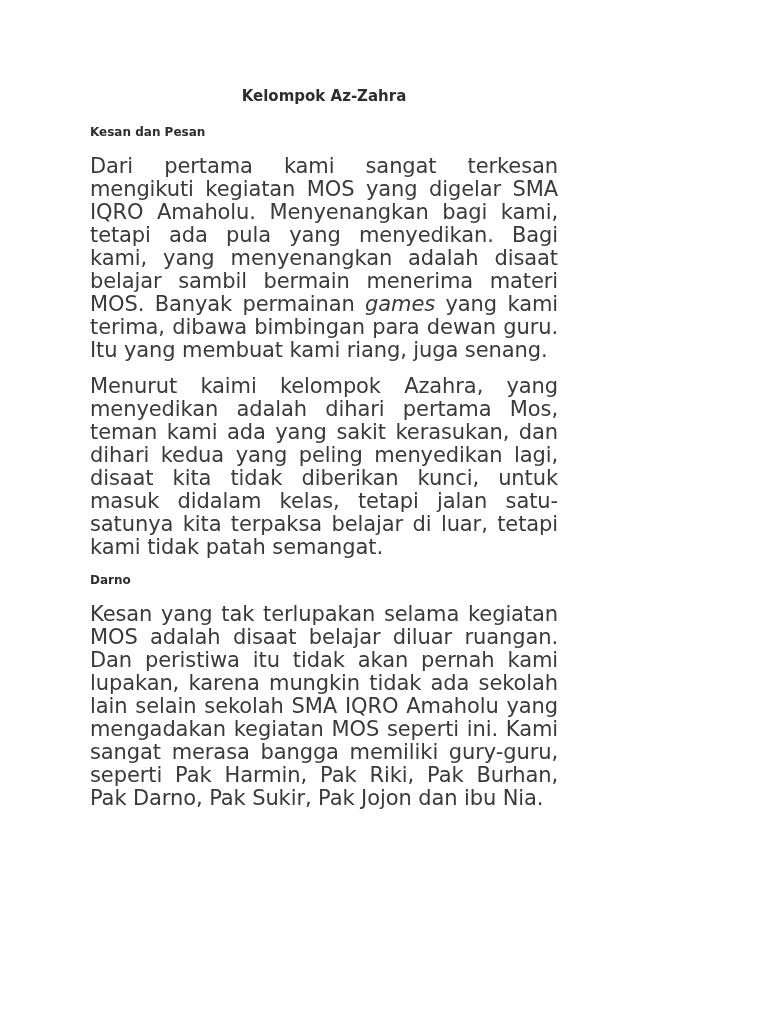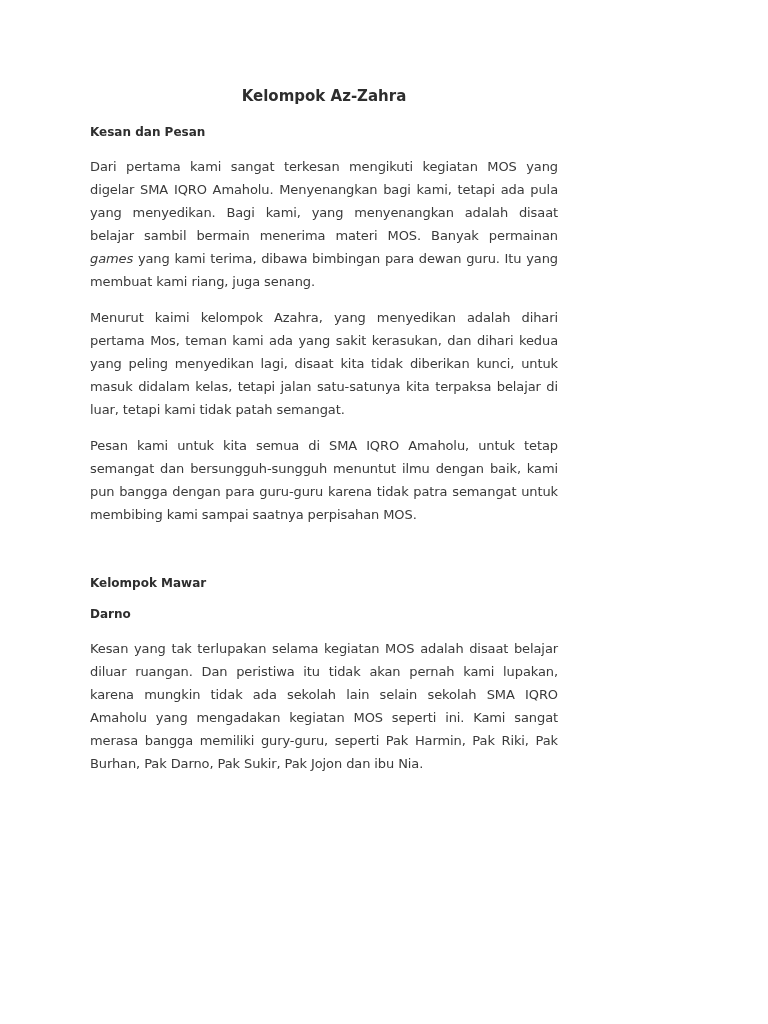--- a/index.html
+++ b/index.html
@@ -36,21 +36,21 @@
     color: #2e2e2e;
     margin: 0 0 14px 0;
   }
   h2.section-gap {
     margin-top: 49px;
   }
   h3.doc-heading {
     margin-top: 4px;
   }
   p.para {
-    font-size: 13px;
+    font-size: 21px;
     line-height: 23px;
     text-align: justify;
     color: #3a3a3a;
     margin: 0 0 13px 0;
     letter-spacing: -0.1px;
   }
   p.para em {
     font-style: italic;
   }
 </style>
@@ -60,23 +60,21 @@
 <div class="page">
 
   <div class="doc-title">Kelompok Az-Zahra</div>
 
   <h2 class="doc-heading">Kesan dan Pesan</h2>
 
   <p class="para"><span>Dari pertama kami sangat terkesan mengikuti kegiatan MOS yang digelar SMA IQRO Amaholu. Menyenangkan bagi kami, tetapi ada pula yang menyedikan. Bagi kami, yang menyenangkan adalah disaat belajar sambil bermain menerima materi MOS. Banyak permainan </span><em>games</em><span> yang kami terima, dibawa bimbingan para dewan guru. Itu yang membuat kami riang, juga senang.</span></p>
 
   <p class="para"><span>Menurut kaimi kelompok Azahra, yang menyedikan adalah dihari pertama Mos, teman kami ada yang sakit kerasukan, dan dihari kedua yang peling menyedikan lagi, disaat kita tidak diberikan kunci, untuk masuk didalam kelas, tetapi jalan satu-satunya kita terpaksa belajar di luar, tetapi kami tidak patah semangat.</span></p>
 
-  <p class="para"><span>Pesan kami untuk kita semua di SMA IQRO Amaholu, untuk tetap semangat dan bersungguh-sungguh menuntut ilmu dengan baik, kami pun bangga dengan para guru-guru karena tidak patra semangat untuk membibing kami sampai saatnya perpisahan MOS.</span></p>
 
-  <h2 class="doc-heading section-gap">Kelompok Mawar</h2>
 
   <h3 class="doc-heading">Darno</h3>
 
   <p class="para"><span>Kesan yang tak terlupakan selama kegiatan MOS adalah disaat belajar diluar ruangan. Dan peristiwa itu tidak akan pernah kami lupakan, karena mungkin tidak ada sekolah lain selain sekolah SMA IQRO Amaholu yang mengadakan kegiatan MOS seperti ini. Kami sangat merasa bangga memiliki gury-guru, seperti Pak Harmin, Pak Riki, Pak Burhan, Pak Darno, Pak Sukir, Pak Jojon dan ibu Nia.</span></p>
 
 
 
 </div>
 
 </body></html>

